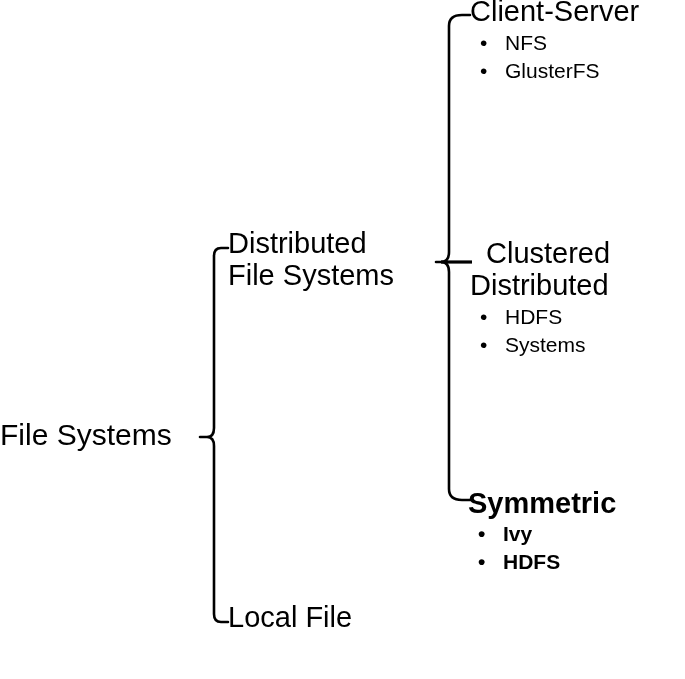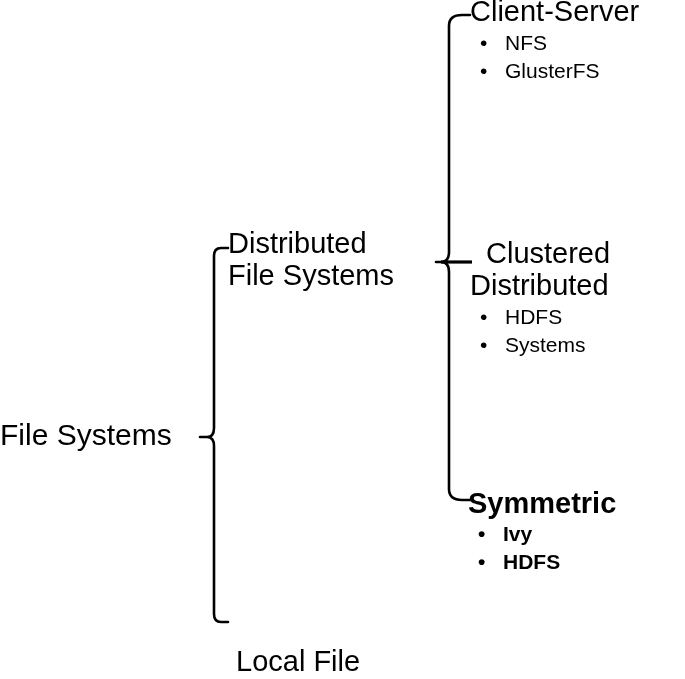--- a/index.html
+++ b/index.html
@@ -49,23 +49,22 @@
 
   
   .l2-label {
     font-size: 29px;
   }
   .node-distributed {
     left: 228px;
     top: 227px;
   }
   .node-local {
-    left: 236px;
+    left: 228px;
     top: 601px;
-    margin-top: 44px;
   }
   .line2-indent {
     display: block;
   }
   .node-local .line2-indent {
     padding-left: 20px;
   }
 
   
   .group {

